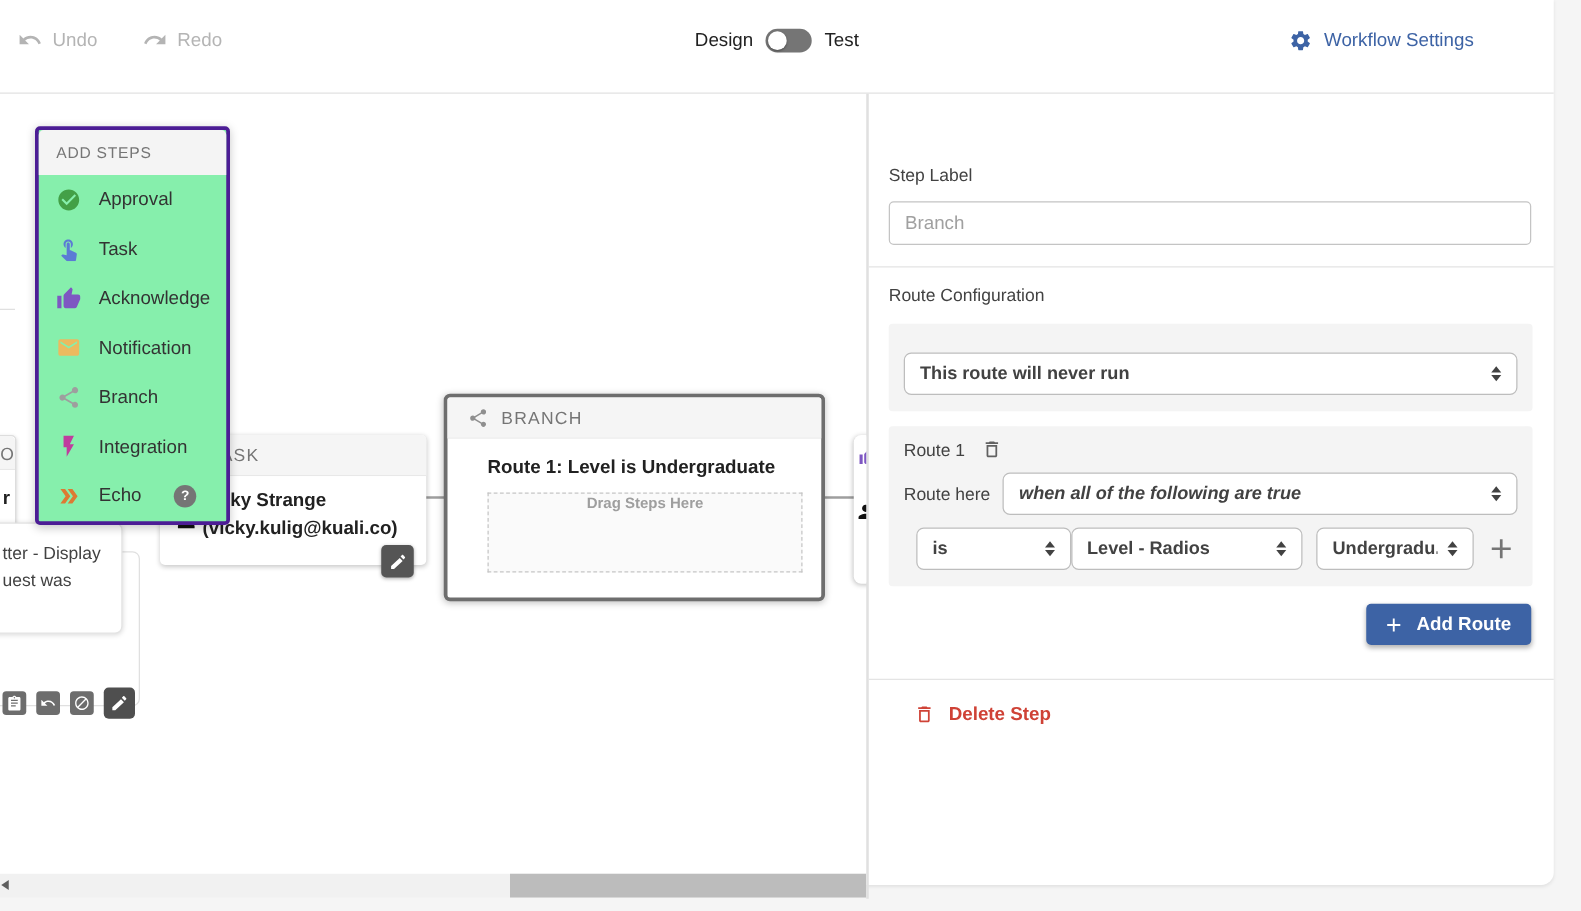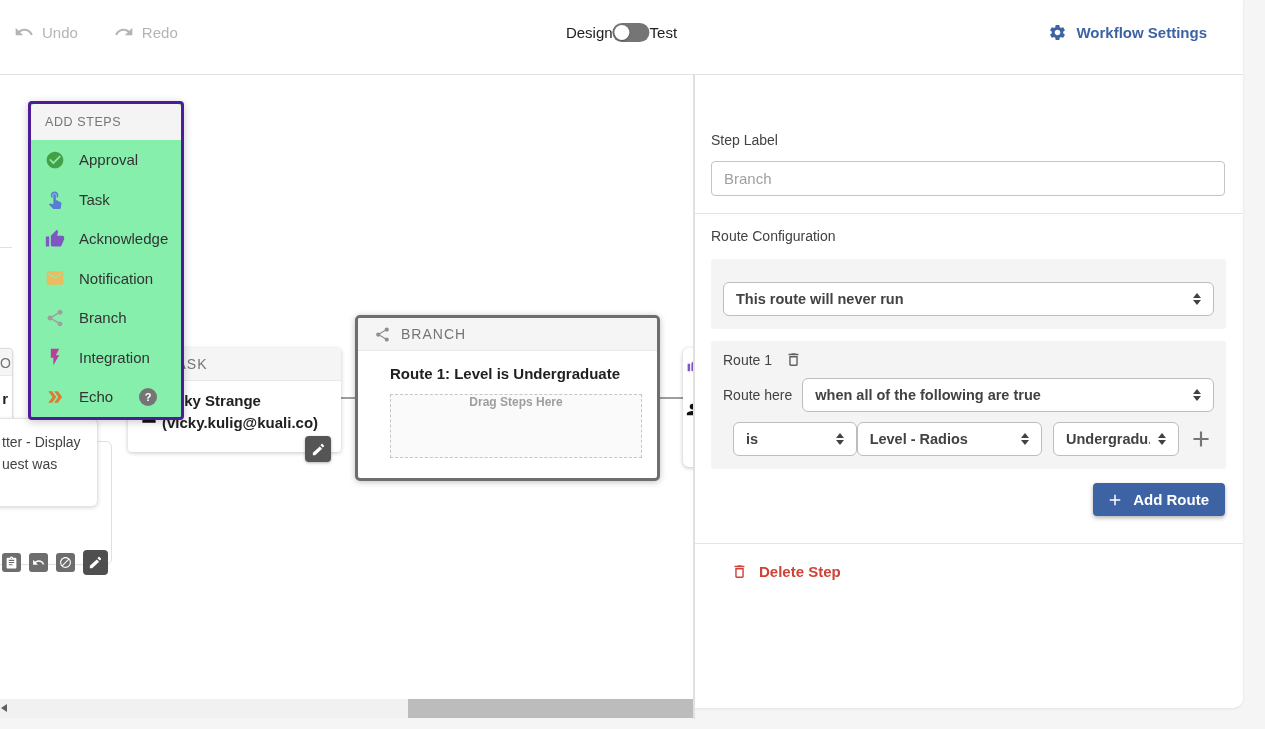--- a/index.html
+++ b/index.html
@@ -5,24 +5,24 @@
   * { margin:0; padding:0; box-sizing:border-box; }
   html,body { width:1265px; height:729px; background:#f5f5f5; font-family:"Liberation Sans", sans-serif; overflow:hidden; }
   .app { position:relative; width:1265px; height:729px; }
   .main { position:absolute; left:0; top:0; width:1243px; height:708px; background:#fff; border-radius:0 0 10px 0; box-shadow:0 1px 3px rgba(0,0,0,.08); }
 
   
   .toolbar { position:relative; height:75px; border-bottom:1px solid #e2e2e2; }
   .tb-left { position:absolute; left:14px; top:0; height:64px; display:flex; align-items:center; gap:36px; }
   .tb-btn { display:flex; align-items:center; gap:8px; color:#b4b4b4; font-size:15px; cursor:pointer; }
   .tb-btn svg { width:20px; height:20px; fill:#b4b4b4; }
-  .tb-center { position:absolute; left:50%; top:0; transform:translateX(-50%); height:64px; display:flex; align-items:center; font-size:15px; color:#212121; }
+  .tb-center { position:absolute; left:50%; top:0; transform:translateX(-50%); height:64px; display:flex; align-items:center; gap:10px; font-size:15px; color:#212121; }
   .toggle { width:37px; height:19px; border-radius:10px; background:#757575; position:relative; cursor:pointer; }
   .toggle .knob { position:absolute; left:2px; top:2px; width:15px; height:15px; border-radius:50%; background:#fff; box-shadow:0 1px 2px rgba(0,0,0,.3); }
-  .tb-right { position:absolute; right:36px; top:0; height:64px; display:flex; align-items:center; gap:9px; color:#3d63a5; font-weight:bold; font-size:15px; cursor:pointer; }
+  .tb-right { position:absolute; right:64px; top:0; height:64px; display:flex; align-items:center; gap:9px; color:#3d63a5; font-weight:normal; font-size:15px; cursor:pointer; }
   .tb-right svg { width:19px; height:19px; fill:#3d63a5; }
 
   
   .content { display:flex; height:644px; }
   .canvas { position:relative; width:695px; border-right:2px solid #e0e0e0; overflow:hidden; }
   .panel { position:relative; width:548px; padding:24px 18px 0 16px; }
 
   
   .connector { position:absolute; left:330px; top:322px; width:360px; height:2px; background:#9e9e9e; z-index:0; }
   .card { background:#fff; border-radius:4px; box-shadow:0 1px 4px rgba(0,0,0,.22); }
@@ -86,21 +86,21 @@
   .selectbox { height:34px; background:#fff; border:1px solid #bdbdbd; border-radius:6px; display:flex; align-items:center; padding:0 12px; cursor:pointer; }
   .selectbox .txt { font-weight:bold; font-size:14.5px; color:#424242; white-space:nowrap; overflow:hidden; flex:1; }
   .sorticon { margin-left:8px; display:flex; flex-direction:column; gap:2px; align-items:center; }
   .sorticon i { display:block; width:0; height:0; border-left:4.5px solid transparent; border-right:4.5px solid transparent; }
   .sorticon .up { border-bottom:5px solid #424242; }
   .sorticon .dn { border-top:5px solid #424242; }
   .full-select { margin-top:13px; }
   .route1-head { display:flex; align-items:center; gap:13px; }
   .route1-head svg { width:17px; height:17px; fill:#616161; cursor:pointer; }
   .route-here-row { margin-top:10px; display:flex; align-items:center; gap:10px; }
-  .route-here-row .selectbox { flex:1; }
+  .route-here-row .selectbox { flex:1;font-style:italic; }
   .cond-row { margin-top:10px; display:flex; align-items:center; }
   .sel-field { width:186px; }
   .sel-op { width:124px; margin-left:10px; }
   .sel-val { width:126px; margin-left:11px; }
   .plus-btn { margin-left:9px; width:26px; height:26px; cursor:pointer; }
   .plus-btn svg { width:26px; height:26px; fill:#757575; }
   .addroute-row { display:flex; justify-content:flex-end; margin-top:14px; }
   .addroute-btn { height:33px; background:#3d63a5; border-radius:4px; color:#fff; font-weight:bold; font-size:15px; display:flex; align-items:center; gap:9px; padding:0 16px 0 13px; box-shadow:0 2px 4px rgba(0,0,0,.3); cursor:pointer; }
   .addroute-btn svg { width:18px; height:18px; fill:#fff; }
   .divider2 { height:1px; background:#e4e4e4; margin:27px -18px 0 -16px; }

